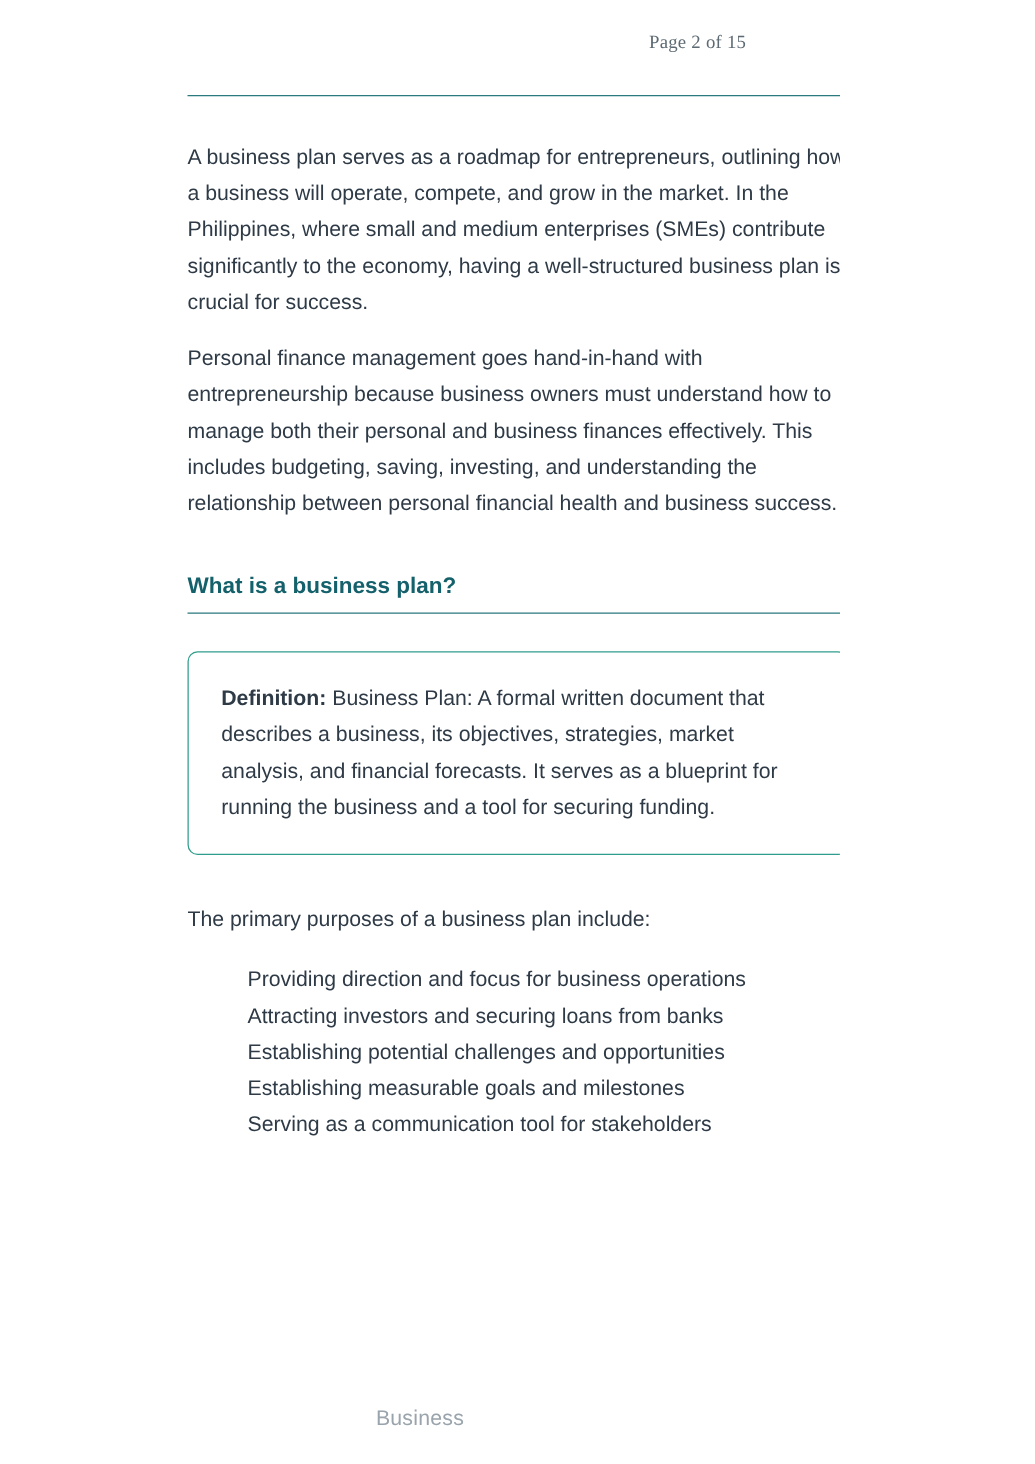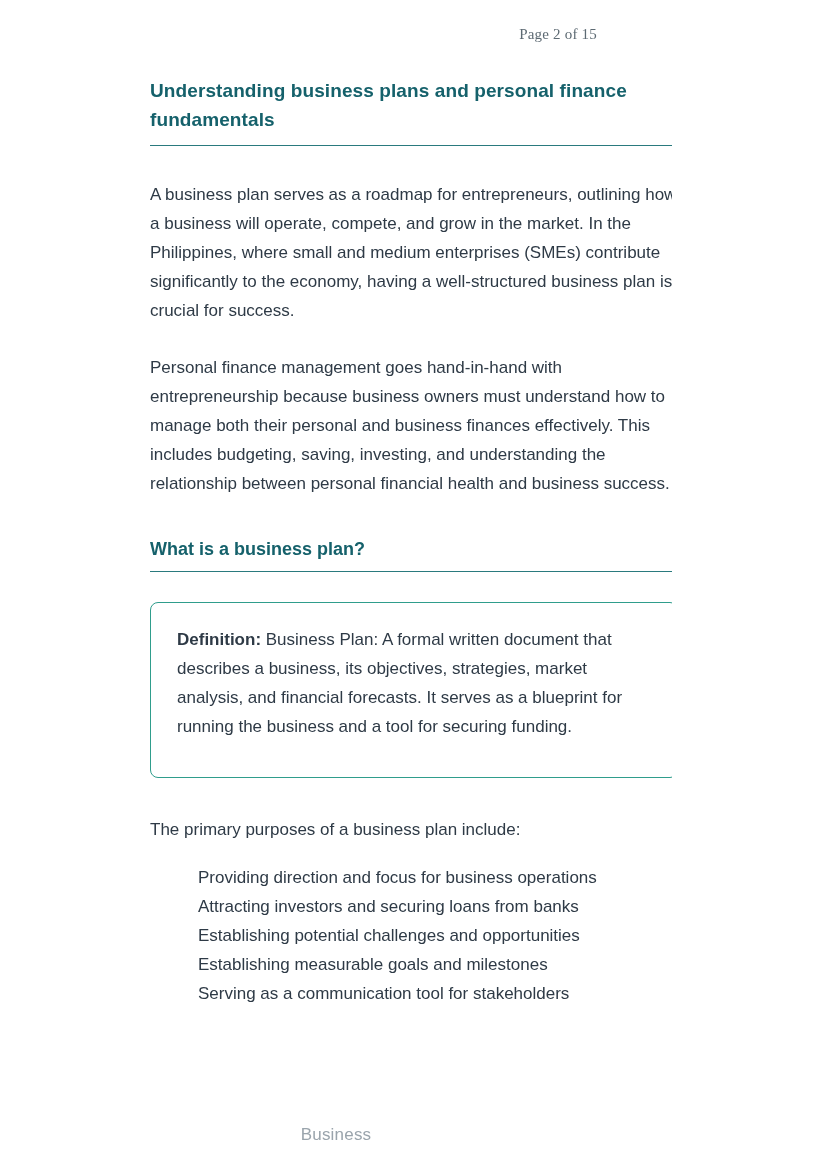--- a/index.html
+++ b/index.html
@@ -55,34 +55,34 @@
   .para {
     font-size: 17px;
     line-height: 29px;
     margin: 0;
     color: #2e3a46;
   }
   .para.first {
     margin-top: 34px;
   }
   .para.second {
-    margin-top: 28px;
+    margin-top: 16px;
   }
   .section-heading {
     font-size: 18px;
     font-weight: 700;
     color: #15616b;
     line-height: 26px;
     margin: 38px 0 9px 0;
   }
   .definition-box {
     margin-top: 30px;
     border: 1.5px solid #2f9d8c;
     border-radius: 8px;
-    padding: 22px 26px 36px 26px;
+    padding: 22px 26px 23px 26px;
     box-sizing: border-box;
     width: 100%;
   }
   .definition-text {
     font-size: 17px;
     line-height: 29px;
     color: #2e3a46;
   }
   .definition-text .def-label {
     font-weight: 700;
@@ -114,21 +114,20 @@
 </style>
 </head>
 <body>
 
 <div class="page">
 
   <div class="page-number">Page 2 of 15</div>
 
   <div class="content">
 
-    <h1 class="doc-title">Understanding business plans and personal finance fundamentals</h1>
     <hr class="title-rule">
 
     <p class="para first">A business plan serves as a roadmap for entrepreneurs, outlining how a business will operate, compete, and grow in the market. In the Philippines, where small and medium enterprises (SMEs) contribute significantly to the economy, having a well-structured business plan is crucial for success.</p>
 
     <p class="para second">Personal finance management goes hand-in-hand with entrepreneurship because business owners must understand how to manage both their personal and business finances effectively. This includes budgeting, saving, investing, and understanding the relationship between personal financial health and business success.</p>
 
     <h2 class="section-heading">What is a business plan?</h2>
     <hr class="title-rule">
 
     <div class="definition-box">

